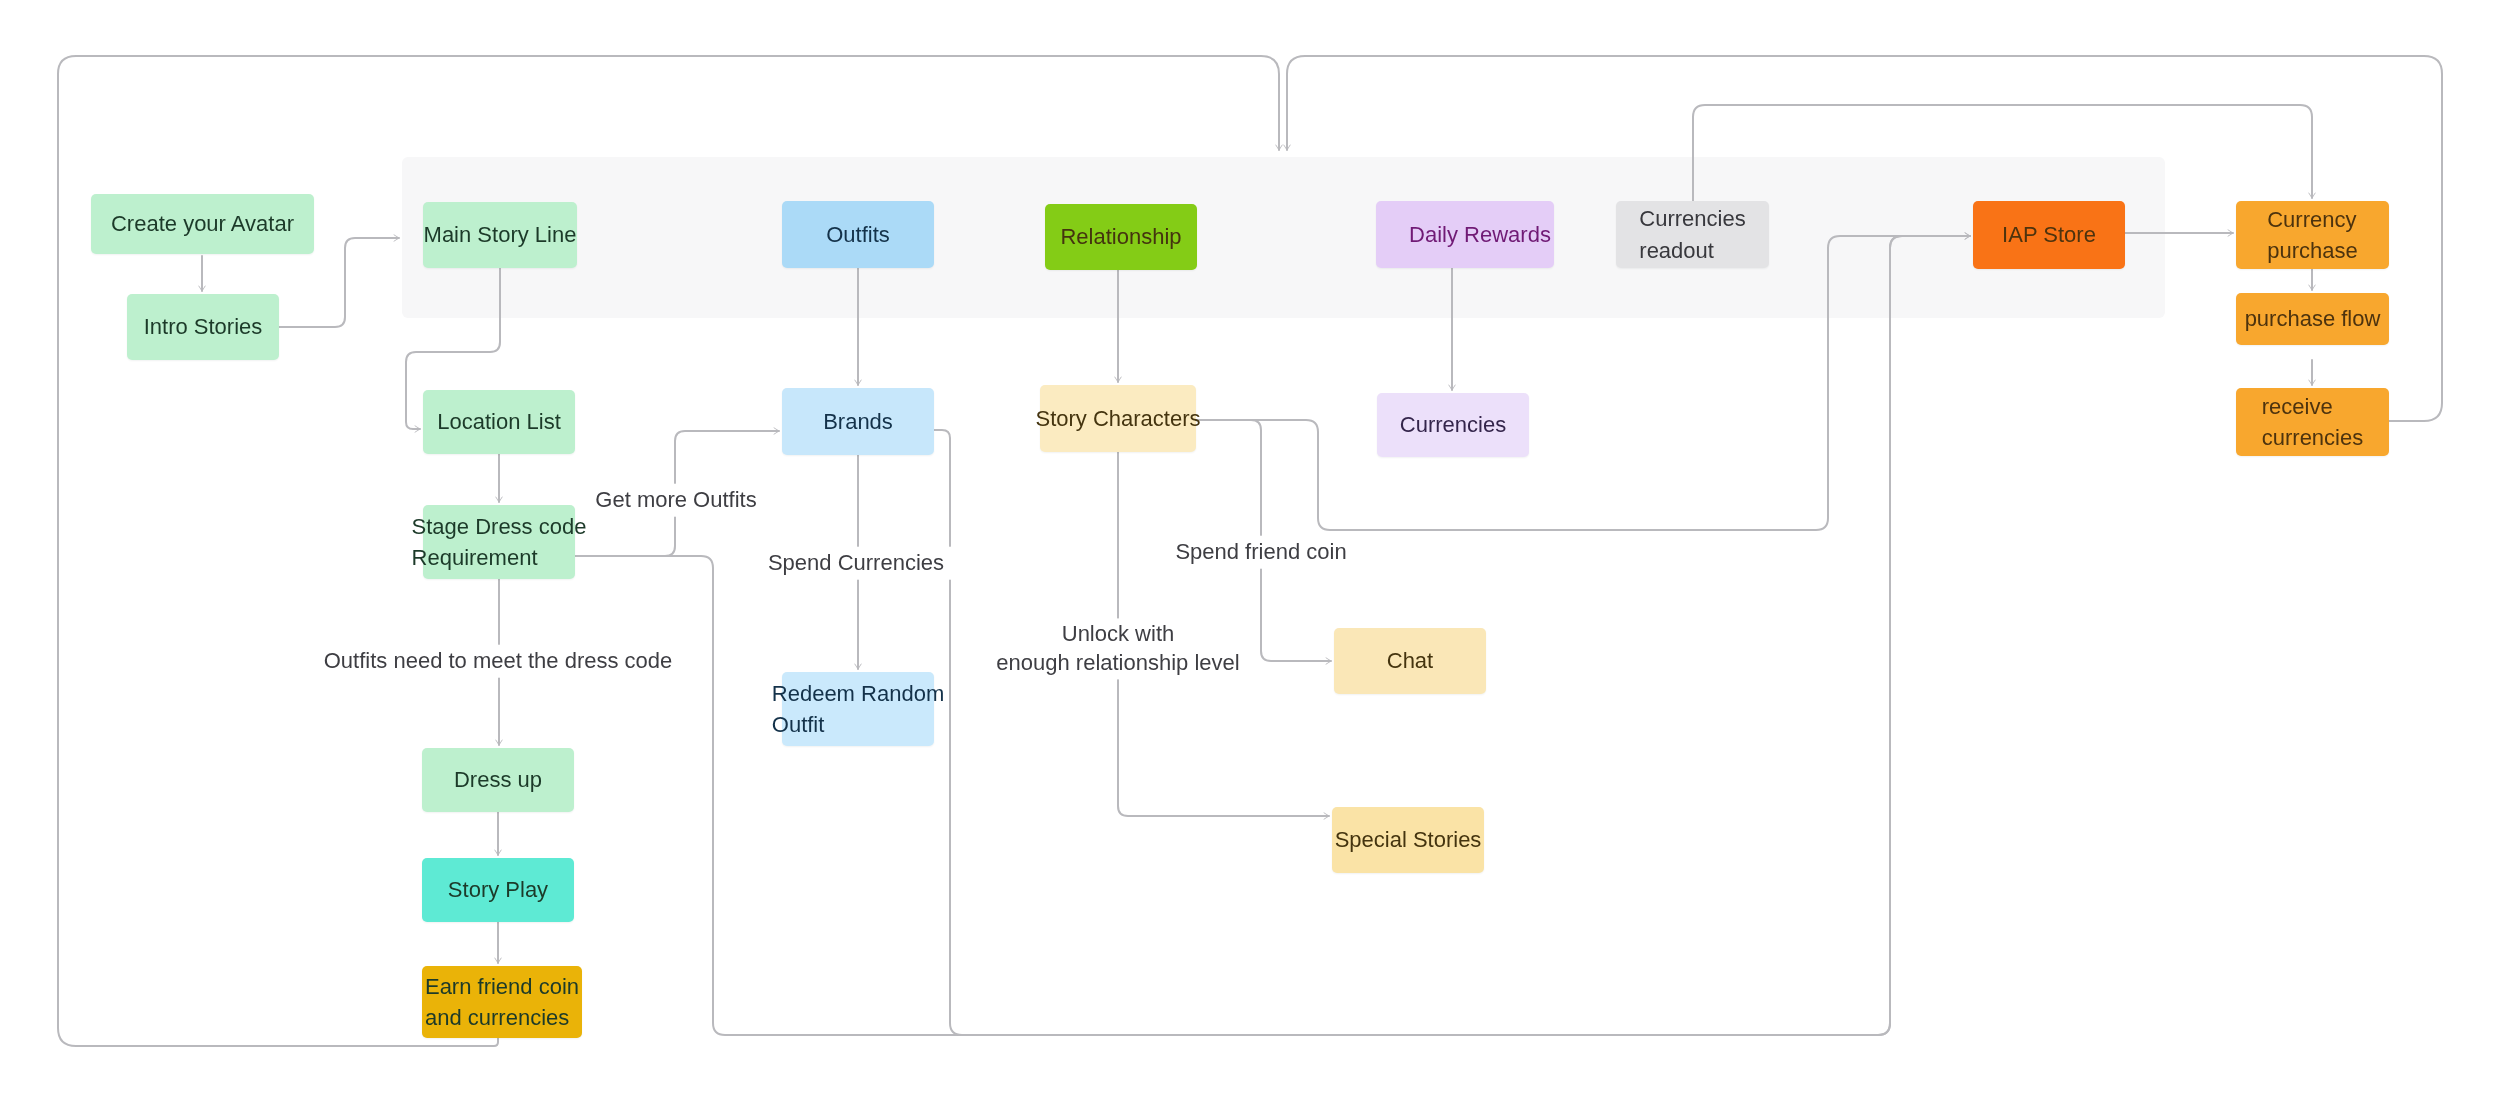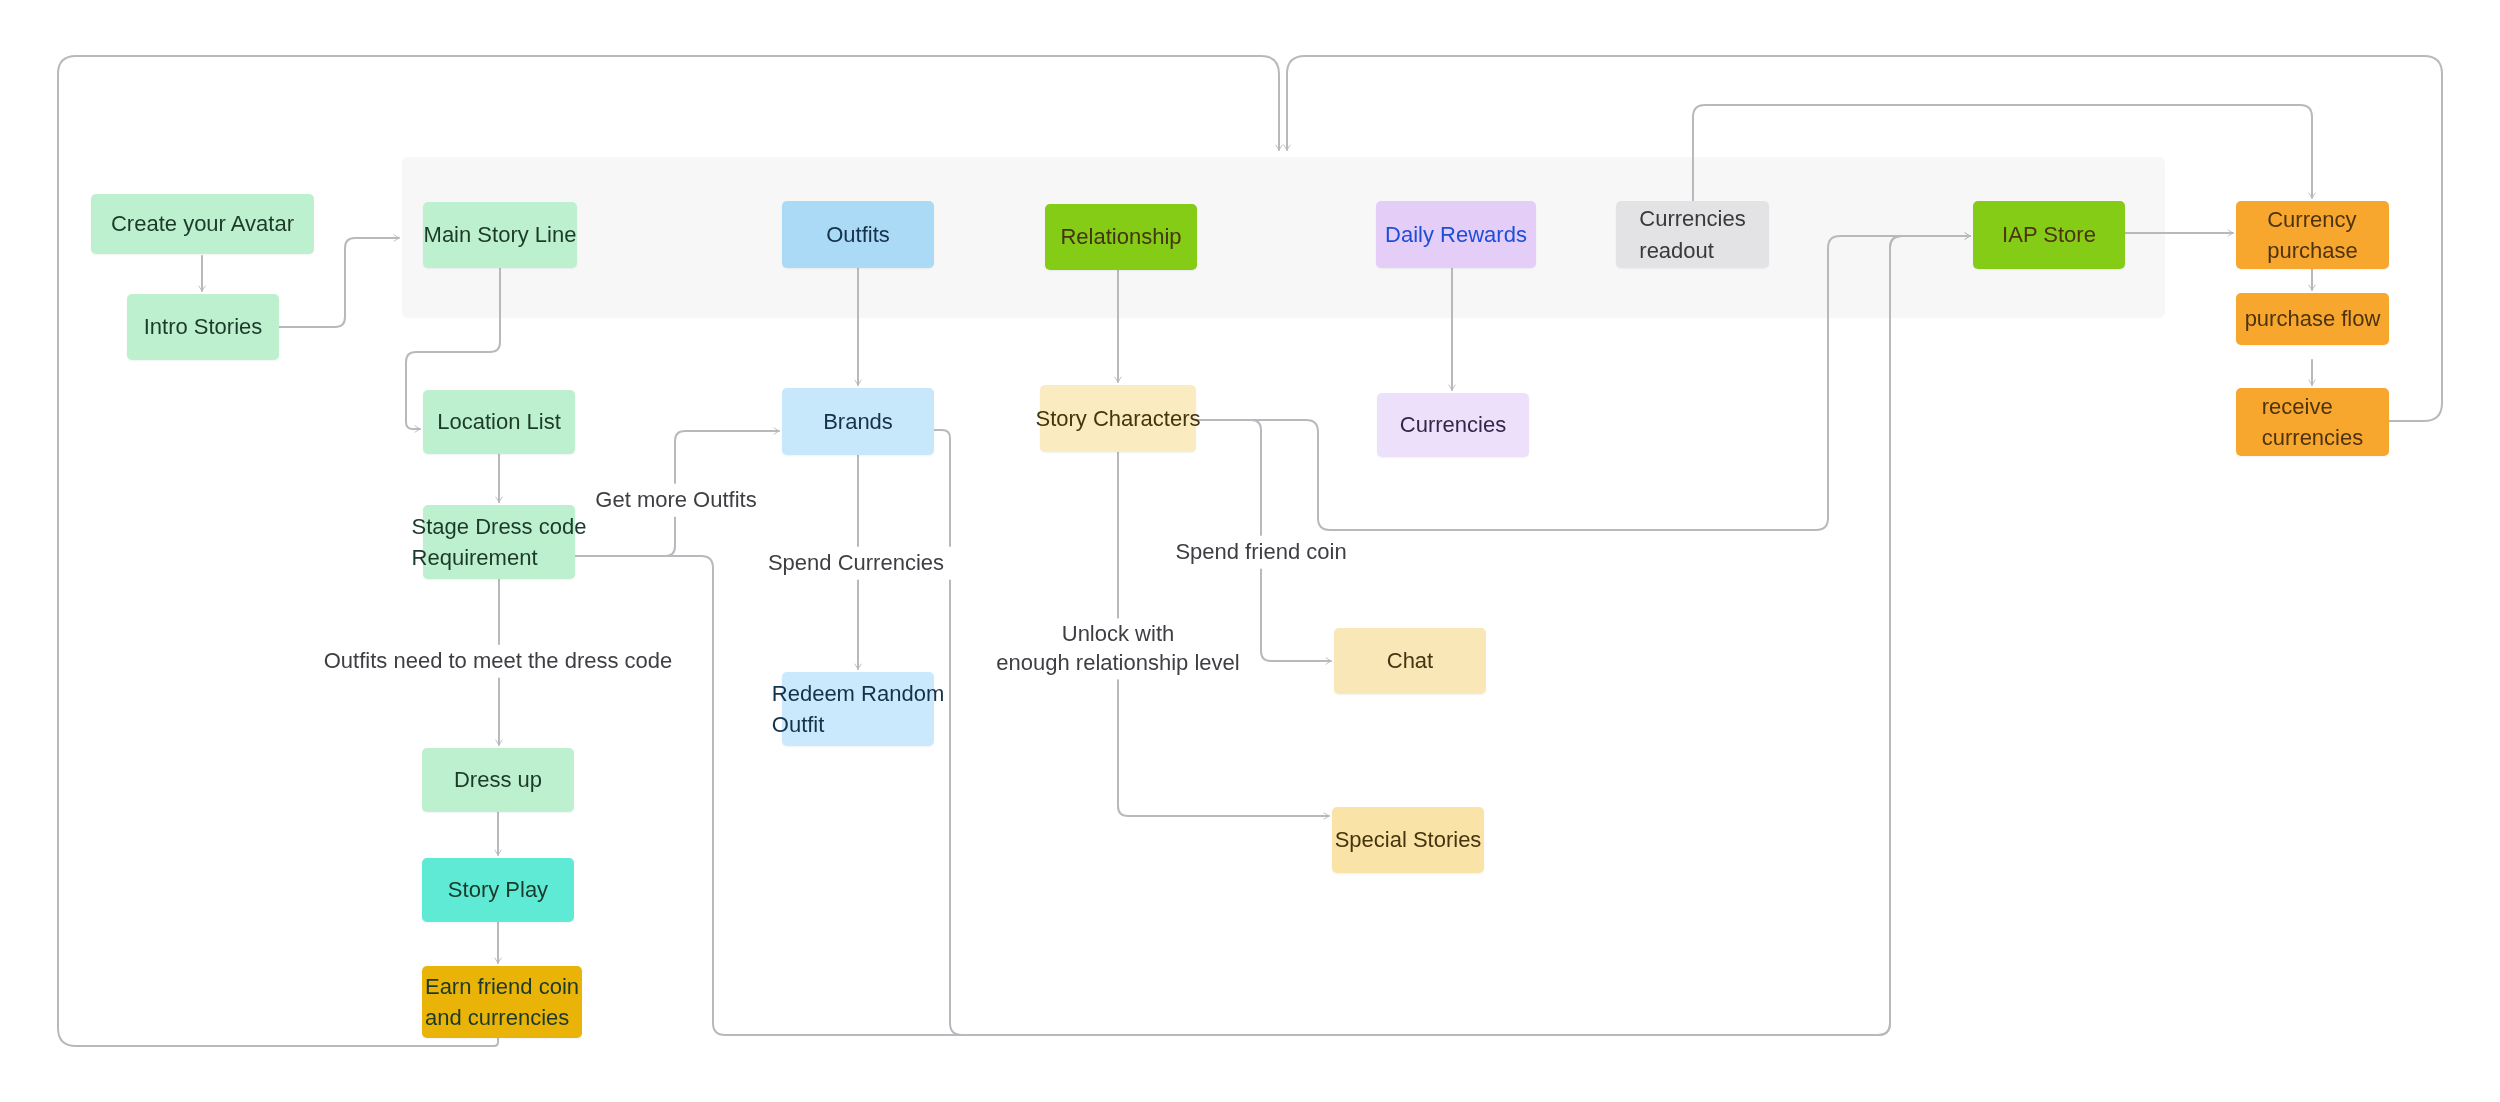--- a/index.html
+++ b/index.html
@@ -66,25 +66,25 @@
 <div class="node" style="left: 422px; top: 966px; width: 160px; height: 72px; background: #eab308; color: rgb(28, 58, 41);">Earn friend coin
 and currencies</div>
 <div class="node" style="left: 782px; top: 201px; width: 152px; height: 67px; background: rgb(171, 218, 247); color: rgb(20, 50, 74);">Outfits</div>
 <div class="node" style="left: 782px; top: 388px; width: 152px; height: 67px; background: rgb(199, 231, 251); color: rgb(20, 50, 74);">Brands</div>
 <div class="node" style="left: 782px; top: 672px; width: 152px; height: 74px; background: rgb(202, 233, 252); color: rgb(20, 50, 74);">Redeem Random
 Outfit</div>
 <div class="node" style="left: 1045px; top: 204px; width: 152px; height: 66px; background: #84cc16; color: rgb(68, 52, 15);">Relationship</div>
 <div class="node" style="left: 1040px; top: 385px; width: 156px; height: 67px; background: rgb(251, 235, 193); color: rgb(68, 52, 15);">Story Characters</div>
 <div class="node" style="left: 1334px; top: 628px; width: 152px; height: 66px; background: rgb(250, 231, 183); color: rgb(68, 52, 15);">Chat</div>
 <div class="node" style="left: 1332px; top: 783px; width: 152px; height: 66px; background: rgb(250, 227, 166); color: rgb(68, 52, 15); margin-top: 24px;">Special Stories</div>
-<div class="node" style="left: 1376px; top: 201px; width: 160px; height: 67px; background: rgb(228, 205, 247); color: #1d4ed8;">Daily Rewards</div>
+<div class="node" style="left: 1376px; top: 201px; width: 148px; height: 67px; background: rgb(228, 205, 247); color: #701a75; padding-left: 30px;">Daily Rewards</div>
 <div class="node" style="left: 1377px; top: 393px; width: 152px; height: 64px; background: rgb(236, 224, 250); color: rgb(52, 37, 75);">Currencies</div>
 <div class="node" style="left: 1616px; top: 201px; width: 153px; height: 67px; background: rgb(227, 227, 229); color: rgb(56, 56, 61);">Currencies
 readout</div>
-<div class="node" style="left: 1973px; top: 201px; width: 152px; height: 68px; background: #84cc16; color: rgb(77, 51, 14);">IAP Store</div>
+<div class="node" style="left: 1973px; top: 201px; width: 152px; height: 68px; background: #f97316; color: rgb(77, 51, 14);">IAP Store</div>
 <div class="node" style="left: 2236px; top: 201px; width: 153px; height: 68px; background: rgb(248, 167, 46); color: rgb(77, 51, 14);">Currency
 purchase</div>
 <div class="node" style="left: 2236px; top: 293px; width: 153px; height: 52px; background: rgb(248, 167, 46); color: rgb(77, 51, 14);">purchase flow</div>
 <div class="node" style="left: 2236px; top: 388px; width: 153px; height: 68px; background: rgb(248, 167, 46); color: rgb(77, 51, 14);">receive
 currencies</div>
 <div class="edge-label" style="left: 676px; top: 500px; color: rgb(62, 62, 67);">Get more Outfits</div>
 <div class="edge-label" style="left: 856px; top: 563px; color: rgb(62, 62, 67);">Spend Currencies</div>
 <div class="edge-label" style="left: 498px; top: 661px; color: rgb(62, 62, 67);">Outfits need to meet the dress code</div>
 <div class="edge-label" style="left: 1261px; top: 552px; color: rgb(62, 62, 67);">Spend friend coin</div>
 <div class="edge-label" style="left: 1118px; top: 629px; color: rgb(62, 62, 67); margin-top: 20px;">Unlock with

